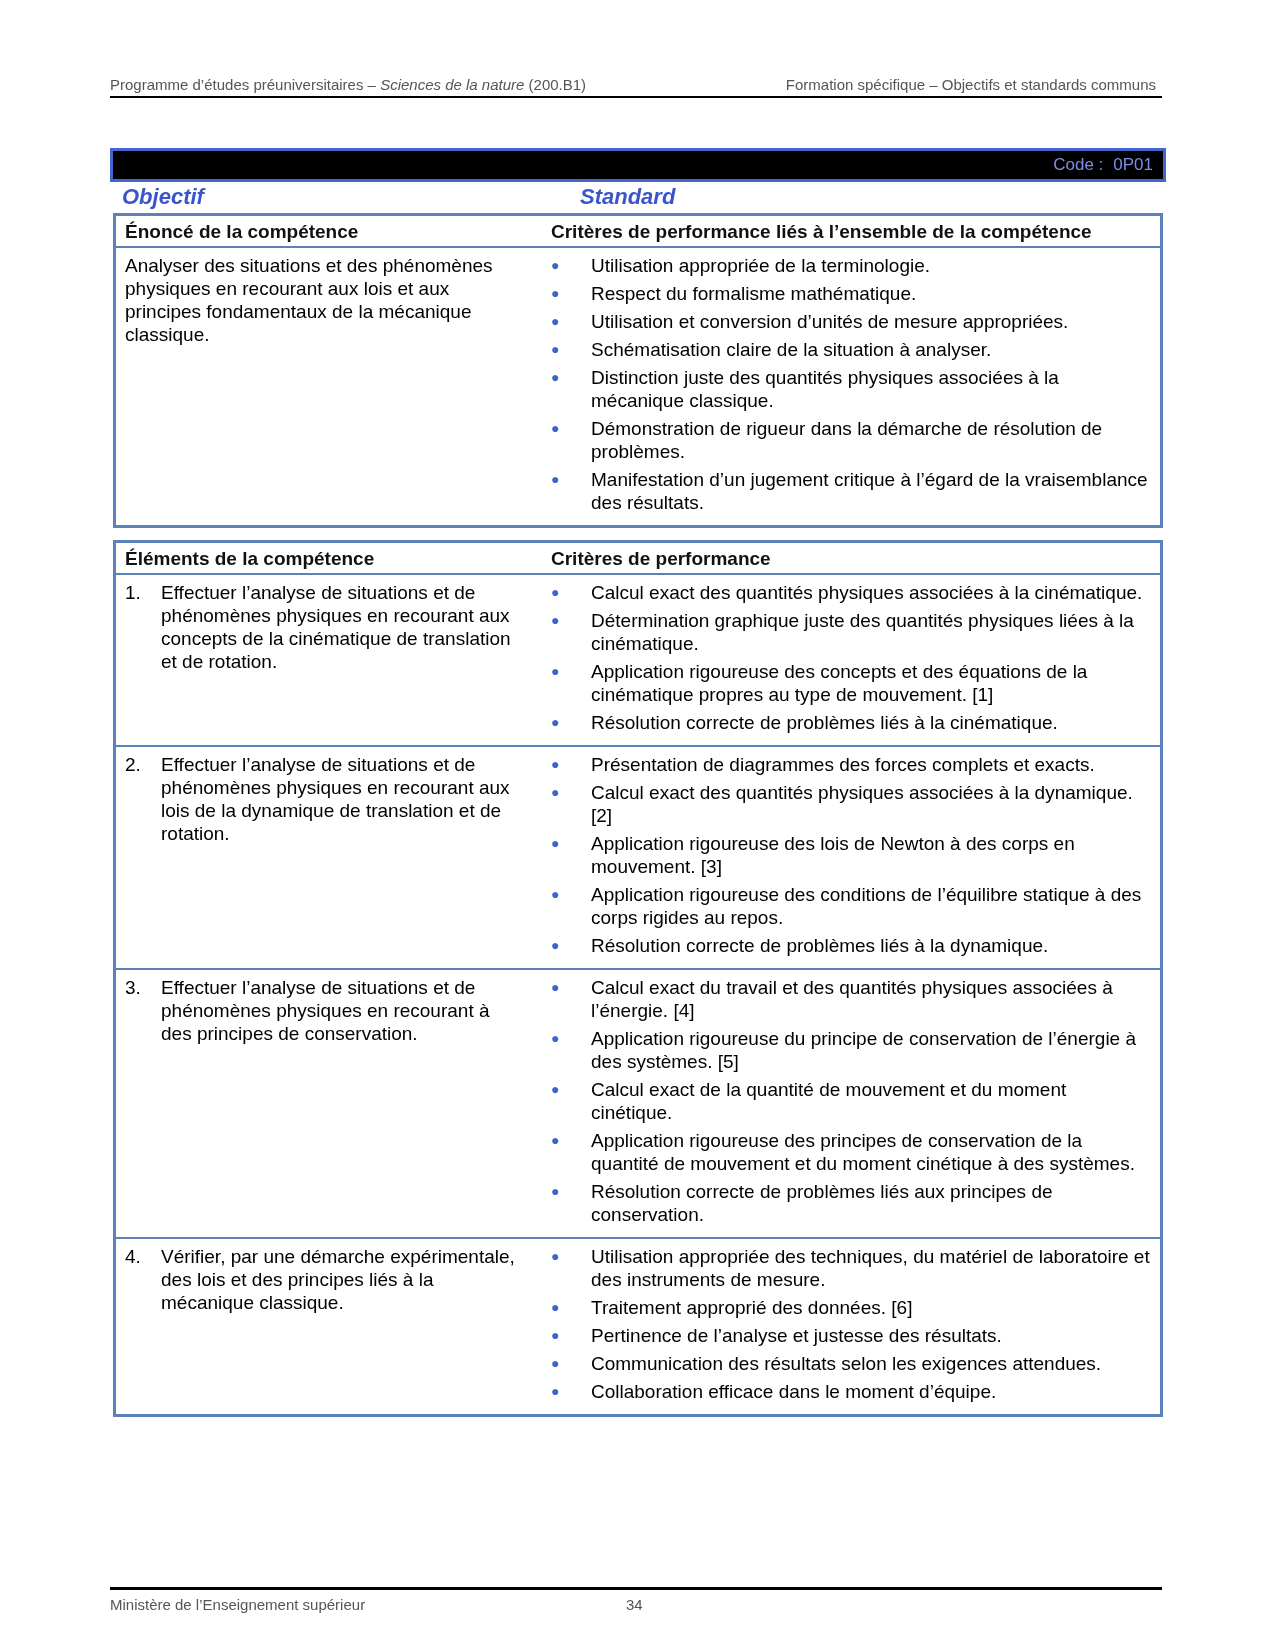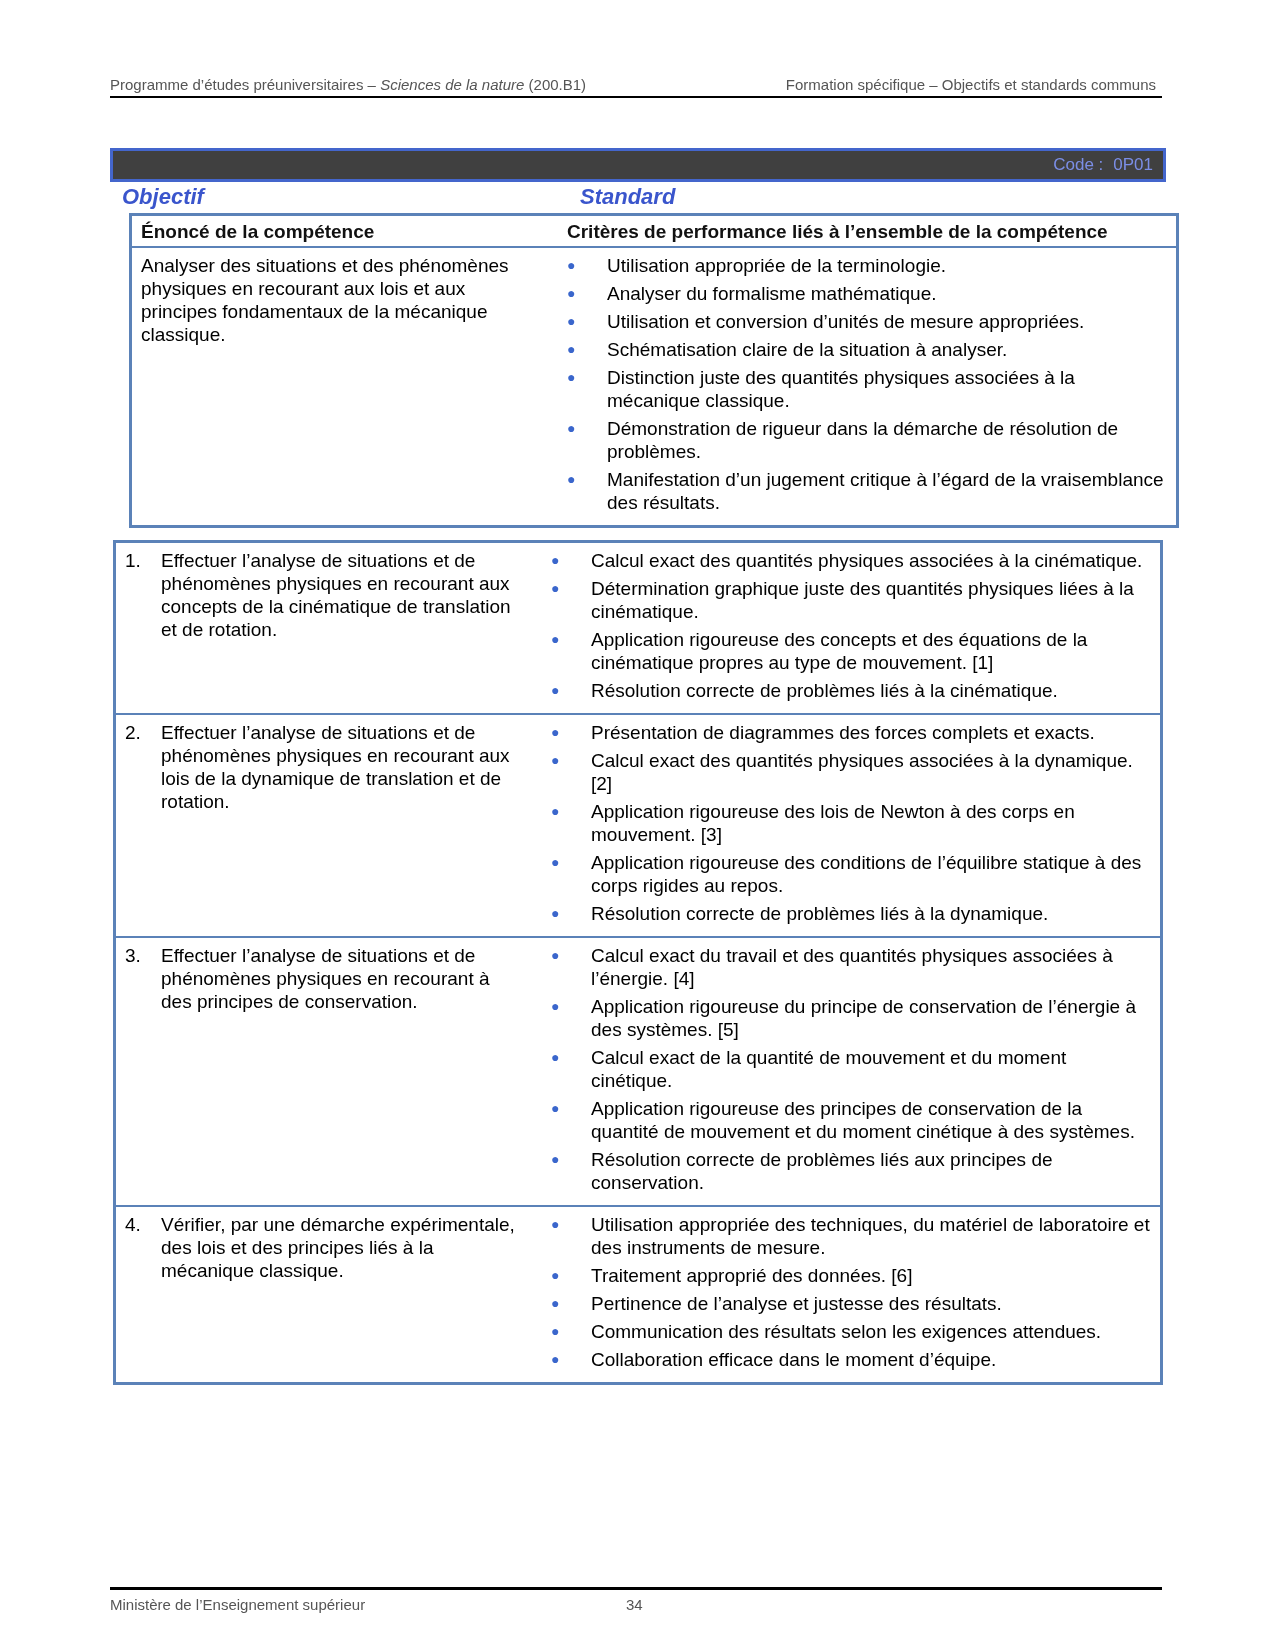--- a/index.html
+++ b/index.html
@@ -3,21 +3,21 @@
 <meta charset="utf-8">
 <style>
   html, body { margin: 0; padding: 0; background: #ffffff; }
   body { width: 1275px; height: 1651px; position: relative; font-family: "Liberation Sans", sans-serif; color: #000; overflow: hidden; }
 
   .page-header { position: absolute; left: 110px; top: 74px; width: 1052px; height: 22px; border-bottom: 2px solid #000; font-size: 15px; color: #555; }
   .page-header .left { position: absolute; left: 0; top: 2px; }
   .page-header .right { position: absolute; right: 6px; top: 2px; text-align: right; }
   .page-header em { font-style: italic; }
 
-  .code-band { position: absolute; left: 113px; top: 151px; width: 1050px; height: 28px; background: #404040; box-shadow: 0 0 0 3px #4466cc; }
+  .code-band { position: absolute; left: 113px; top: 151px; width: 1050px; height: 28px; background: #000000; box-shadow: 0 0 0 3px #4466cc; }
   .code-band .code { position: absolute; right: 10px; top: 4px; color: #7b8ee6; font-size: 17px; }
   .code-band .code span + span { margin-left: 10px; }
 
   .obj-std { position: absolute; top: 184px; font-size: 22px; font-style: italic; font-weight: bold; color: #3a55cc; }
 
   .table { position: absolute; left: 113px; width: 1050px; border: 3px solid #5b82b8; box-sizing: border-box; background: #fff; }
   .table .thead { position: relative; height: 30px; border-bottom: 2px solid #5b82b8; }
   .table .thead .h { position: absolute; top: 5px; font-size: 19px; font-weight: bold; color: #111; }
   .table .thead .h.left { left: 9px; }
   .table .thead .h.right { left: 435px; }
@@ -45,37 +45,37 @@
 
 <div class="code-band">
   <div class="code">
     <span>Code :</span><span>0P01</span>
   </div>
 </div>
 
 <div class="obj-std" style="left:122px;">Objectif</div>
 <div class="obj-std" style="left:580px;">Standard</div>
 
-<div class="table" style="top:213px;margin-left:16px;">
+<div class="table" style="top:213px;">
   <div class="thead">
     <div class="h left">Énoncé de la compétence</div>
     <div class="h right">Critères de performance liés à l’ensemble de la compétence</div>
   </div>
   <div class="row" style="border-top:none;">
     <div class="lcol">
       <div style="width:400px;">Analyser des situations et des phénomènes physiques en recourant aux lois et aux principes fondamentaux de la mécanique classique.</div>
     </div>
     <div class="rcol" id="competence-criteria">
         <div class="crit">
           <span class="bullet">●</span>
           <span class="ctext">Utilisation appropriée de la terminologie.</span>
         </div>
         <div class="crit">
           <span class="bullet">●</span>
-          <span class="ctext">Analyser du formalisme mathématique.</span>
+          <span class="ctext">Respect du formalisme mathématique.</span>
         </div>
         <div class="crit">
           <span class="bullet">●</span>
           <span class="ctext">Utilisation et conversion d’unités de mesure appropriées.</span>
         </div>
         <div class="crit">
           <span class="bullet">●</span>
           <span class="ctext">Schématisation claire de la situation à analyser.</span>
         </div>
         <div class="crit">
@@ -88,20 +88,24 @@
         </div>
         <div class="crit">
           <span class="bullet">●</span>
           <span class="ctext">Manifestation d’un jugement critique à l’égard de la vraisemblance des résultats.</span>
         </div>
       </div>
   </div>
 </div>
 
 <div class="table" style="top:540px;" id="elements-table">
+  <div class="thead">
+    <div class="h left">Éléments de la compétence</div>
+    <div class="h right">Critères de performance</div>
+  </div>
   <div id="elements-rows">
       <div class="row" style="border-top: none; border-radius: 12px;">
         <div class="lcol"><span class="num">1.</span><span class="ltext">Effectuer l’analyse de situations et de phénomènes physiques en recourant aux concepts de la cinématique de translation et de rotation.</span></div>
         <div class="rcol">
           <div class="crit">
             <span class="bullet">●</span>
             <span class="ctext">Calcul exact des quantités physiques associées à la cinématique.</span>
           </div>
           <div class="crit">
             <span class="bullet">●</span>

